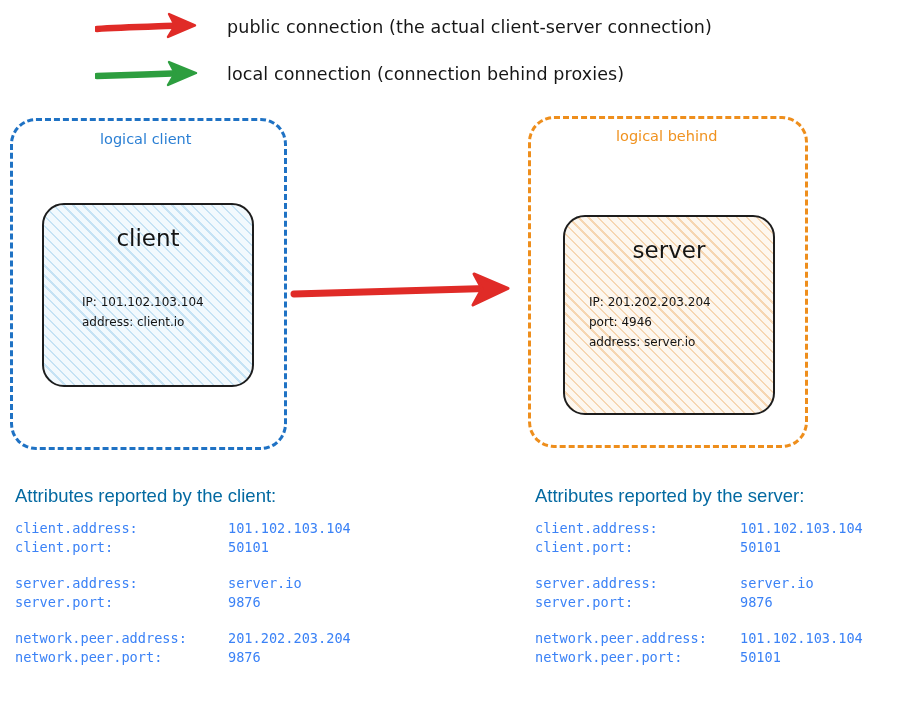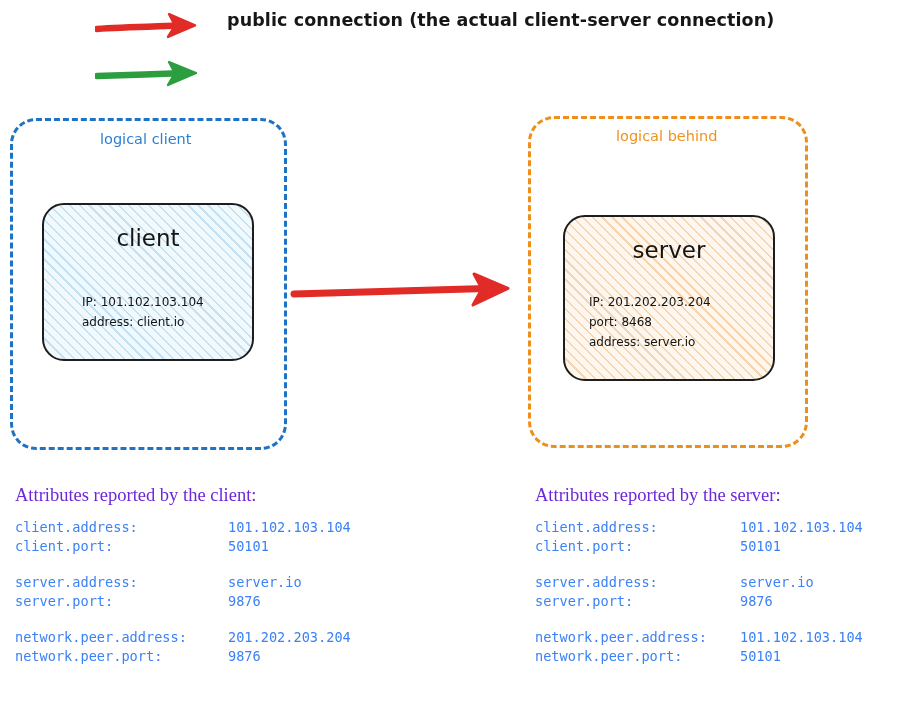--- a/index.html
+++ b/index.html
@@ -20,22 +20,21 @@
     position: absolute;
     inset: 0;
     width: 900px;
     height: 714px;
   }
 
   
   .legend-row {
     position: absolute;
     display: flex;
-    align-items: flex-start;
-    font-weight: bold;
+    align-items: center;
   }
   .legend-arrow {
     width: 110px;
     height: 34px;
     flex: 0 0 auto;
   }
   .legend-label {
     font-family: "DejaVu Sans", sans-serif;
     font-size: 17.5px;
     letter-spacing: 0.1px;
@@ -90,33 +89,33 @@
     position: absolute;
     box-sizing: border-box;
     border: 2.2px solid #1d1d1d;
     border-radius: 22px;
     overflow: hidden;
   }
   .node.client {
     left: 42px;
     top: 203px;
     width: 212px;
-    height: 158px;
+    height: 184px;
     background-color: #ffffff;
     background-image: repeating-linear-gradient(
       45deg,
       #c5e2f4 0px, #c5e2f4 1.6px,
       #f2f9fd 1.6px, #f2f9fd 7px
     );
   }
   .node.server {
     left: 563px;
     top: 215px;
     width: 212px;
-    height: 166px;
+    height: 200px;
     background-color: #fffdf9;
     background-image: repeating-linear-gradient(
       45deg,
       #f6d6b2 0px, #f6d6b2 1.6px,
       #fdf7ef 1.6px, #fdf7ef 7px
     );
   }
   .node-title {
     position: absolute;
     left: 0;
@@ -151,24 +150,24 @@
 
   
   .attrs {
     position: absolute;
   }
   .attrs.client { left: 15px; top: 485px; }
   .attrs.server { left: 535px; top: 485px; }
 
   .attrs-heading {
     font-size: 18.5px;
-    color: #6d28d9;
+    color: #0369a1;
     white-space: nowrap;
     margin-bottom: 12px;
-    font-family: Liberation Serif, serif;
+    font-family: Liberation Sans, sans-serif;
   }
 
   .attr-group {
     margin-bottom: 17px;
   }
   .attr-group:last-child { margin-bottom: 16px; }
 
   .attr-row {
     display: flex;
     font-family: "DejaVu Sans Mono", monospace;
@@ -202,38 +201,39 @@
     <span class="legend-label">public connection (the actual client-server connection)</span>
   </div>
 
   <div class="legend-row" style="left:95px; top:57px;">
     <span class="legend-arrow">
       <svg width="110" height="34" viewBox="0 0 110 34">
         <path d="M2,19 C25,18.2 58,17.2 84,16.2" stroke="#2d9e3f" stroke-width="6.5" fill="none" stroke-linecap="round"></path>
         <path d="M74,5 L101,16 L73,28 L80,16.2 Z" fill="#2d9e3f" stroke="#2d9e3f" stroke-width="2.4" stroke-linejoin="round"></path>
       </svg>
     </span>
+    <span class="legend-label">local connection (connection behind proxies)</span>
   </div>
 
   <div class="logical-box client"></div>
   <div class="logical-label client">logical client</div>
 
   <div class="node client">
     <div class="node-title">client</div>
     <div class="node-lines" style="white-space: pre;">IP: 101.102.103.104
 address: client.io</div>
   </div>
 
   <div class="logical-box server"></div>
   <div class="logical-label server">logical behind</div>
 
   <div class="node server">
     <div class="node-title">server</div>
     <div class="node-lines" style="white-space: pre;">IP: 201.202.203.204
-port: 8468
+port: 4946
 address: server.io</div>
   </div>
 
   <div class="main-arrow">
     <svg width="240" height="62" viewBox="0 0 240 62">
       <path d="M4,32 C60,30.5 140,28.2 196,26.4" stroke="#e02b27" stroke-width="7" fill="none" stroke-linecap="round"></path>
       <path d="M184,12 L218,26.4 L183,43 L192,26.8 Z" fill="#e02b27" stroke="#e02b27" stroke-width="3" stroke-linejoin="round"></path>
     </svg>
   </div>
 

